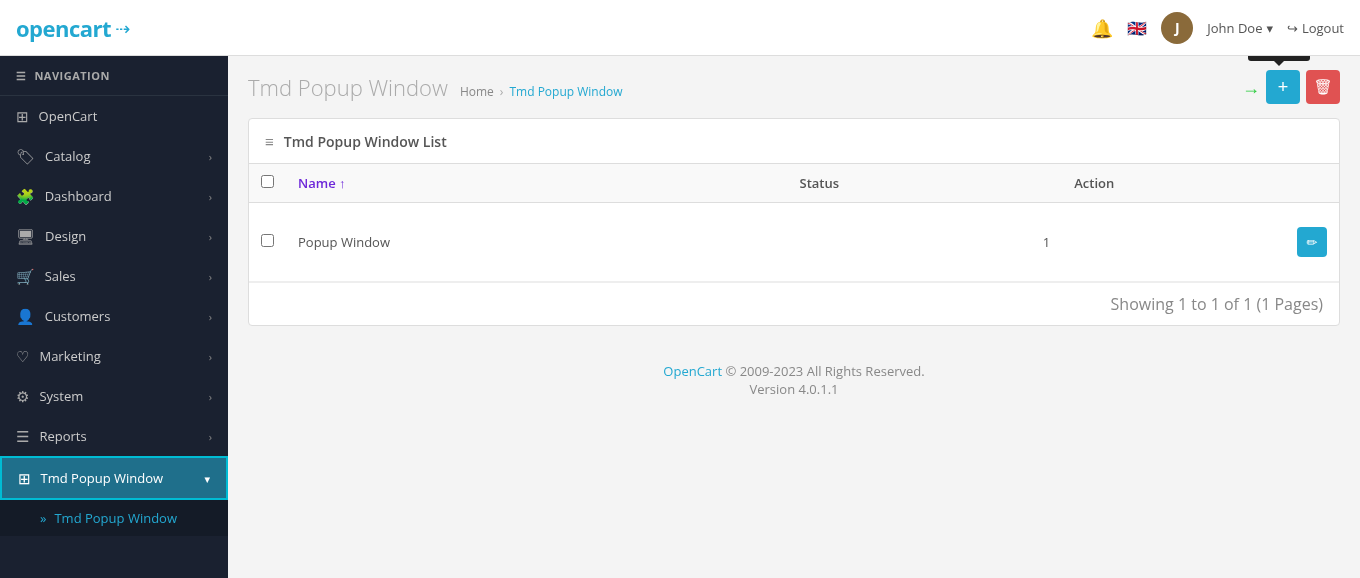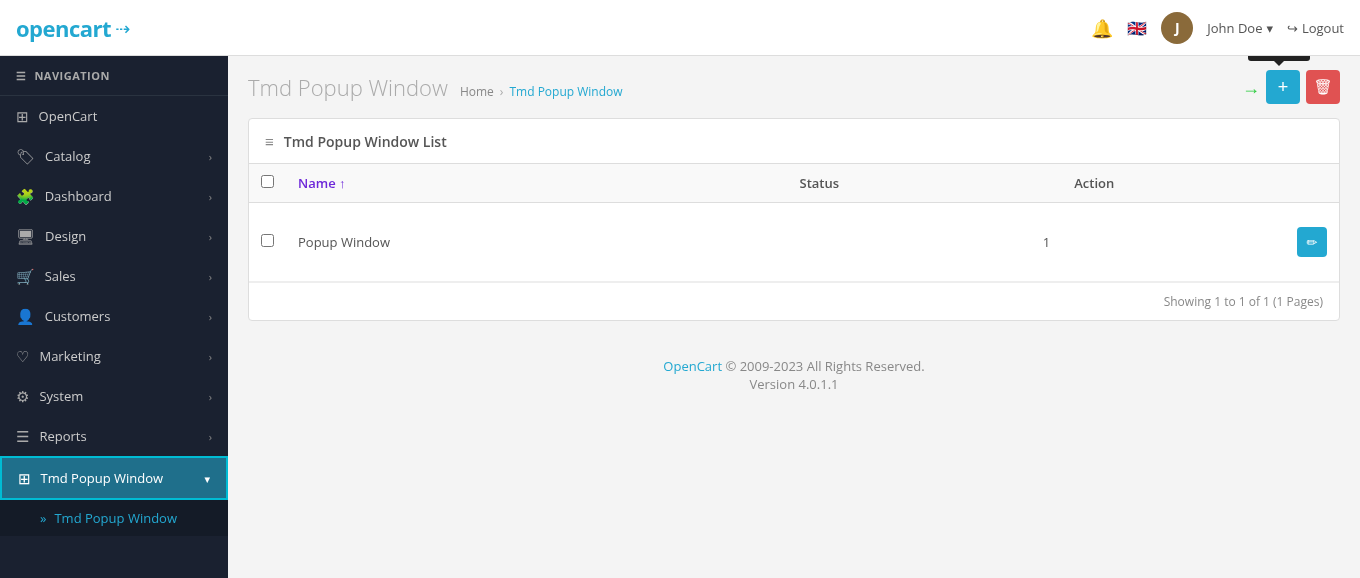--- a/index.html
+++ b/index.html
@@ -239,21 +239,21 @@
       font-size: 13px;
       cursor: pointer;
       display: flex; align-items: center; justify-content: center;
     }
     .action-cell { display: flex; justify-content: flex-end; }
 
     .pagination-info {
       padding: 10px 16px;
       text-align: right;
       color: #888;
-      font-size: 12px;
+      font-size: 16px;
       border-top: 1px solid #eee;
     }
 
     .footer {
       text-align: center;
       padding: 16px;
       color: #888;
       font-size: 13px;
     }
     .footer a { color: #23a8d1; text-decoration: none; }

